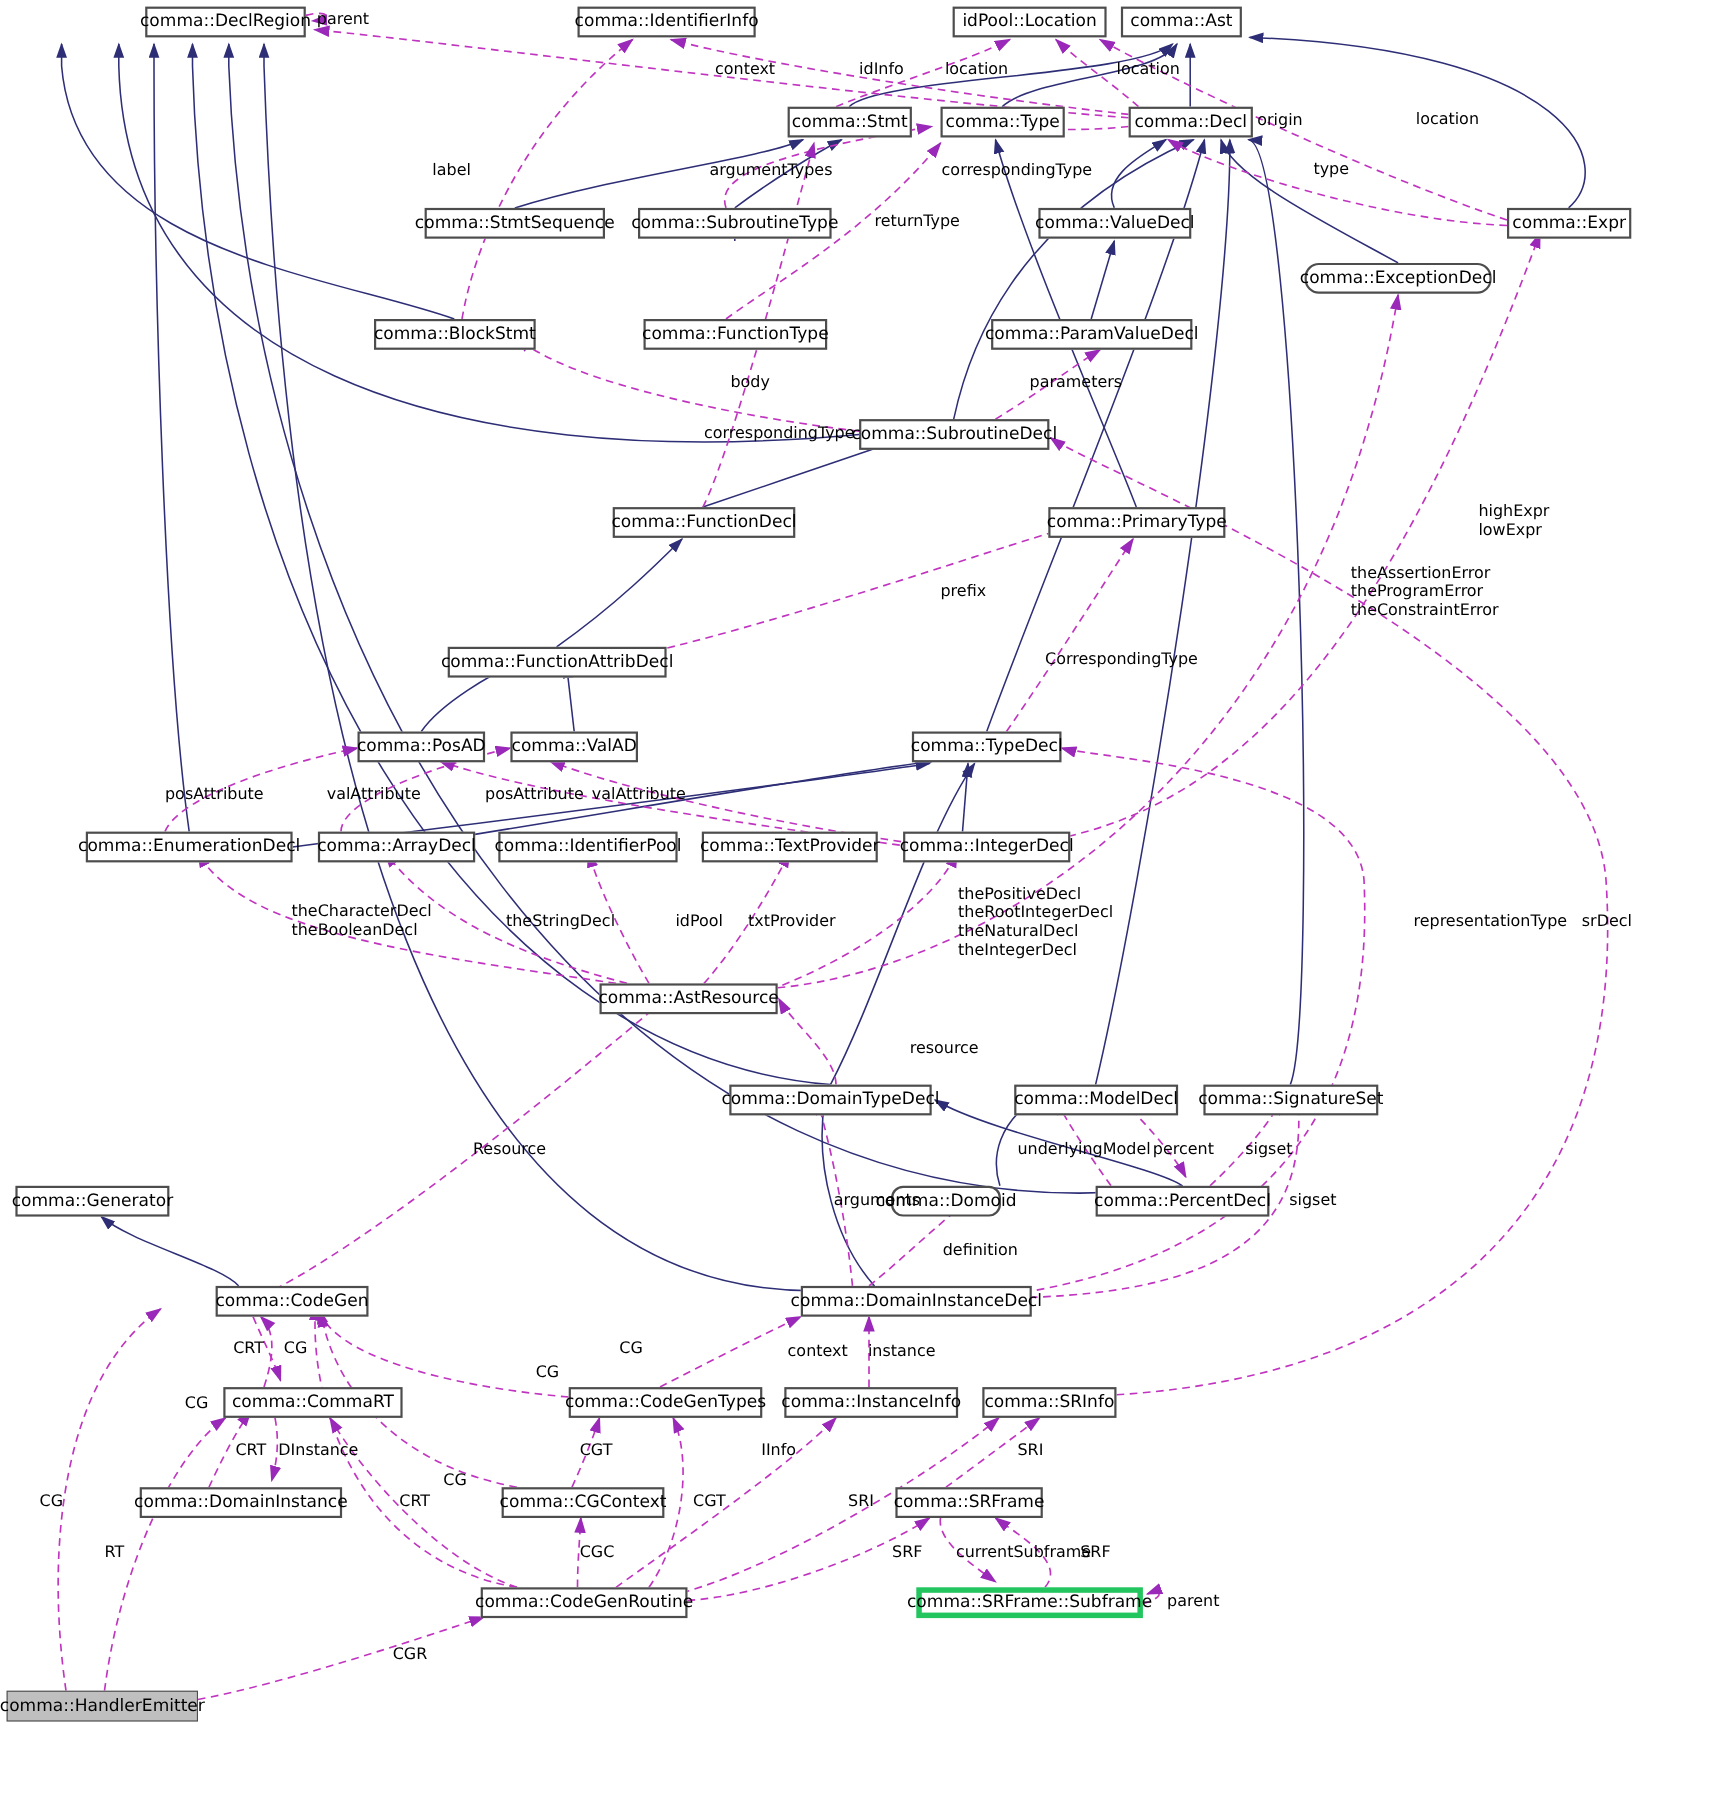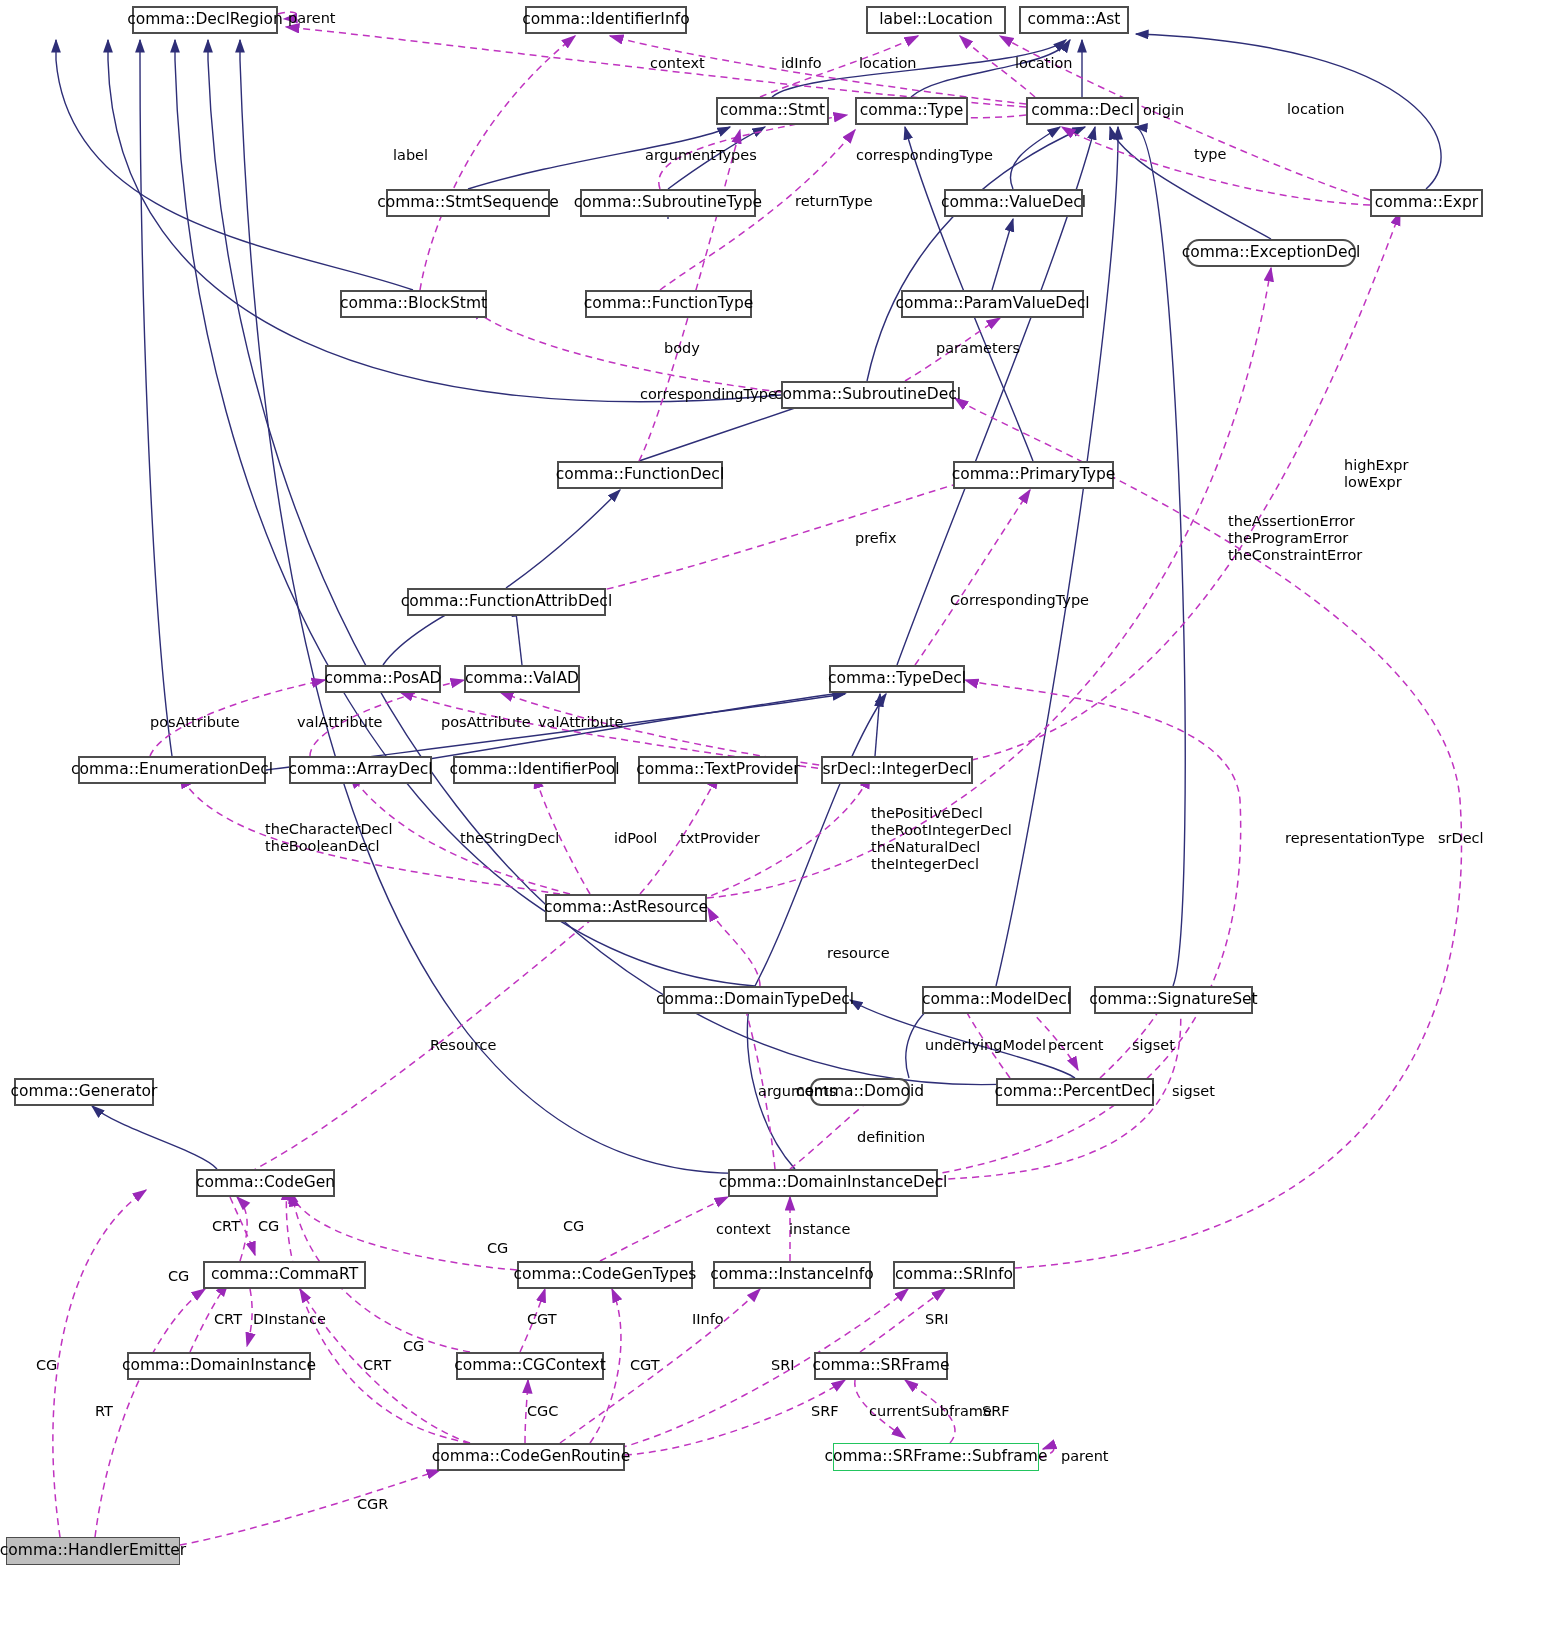--- a/index.html
+++ b/index.html
@@ -16,21 +16,21 @@
     line-height:1;
     display:flex;
     align-items:center;
     justify-content:center;
     white-space:nowrap;
     height:28px;
     padding:0 7px;
   }
   .node.thick{border:2px solid #4d4d4d;}
   .node.current{background:#bfbfbf;border:1px solid #4d4d4d;}
-  .node.light{border:1px solid #22c55e;background:#ffffff;}
+  .node.light{border:5px solid #22c55e;background:#ffffff;}
   .elabel{
     position:absolute;
     font-size:14.5px;
     color:#000000;
     white-space:pre;
     line-height:1.18;
     background:transparent;
   }
 </style>
 </head>
@@ -191,21 +191,21 @@
       <path d="M950,1443 C970,1420 925,1395 905,1380"></path>
 
       <path d="M1039,1458 C1060,1452 1056,1444 1043,1449"></path>
 
       <path d="M180,1545 C260,1530 380,1490 440,1470"></path>
     </g>
   </svg>
 
   <div class="node thick" style="left:132px;top:6px;width:146px;">comma::DeclRegion</div>
   <div class="node thick" style="left:525px;top:6px;width:162px;">comma::IdentifierInfo</div>
-  <div class="node thick" style="left:866px;top:6px;width:140px;">label::Location</div>
+  <div class="node thick" style="left:866px;top:6px;width:140px;">idPool::Location</div>
   <div class="node thick" style="left:1019px;top:6px;width:110px;">comma::Ast</div>
   <div class="node thick" style="left:716px;top:97px;width:113px;">comma::Stmt</div>
   <div class="node thick" style="left:855px;top:97px;width:113px;">comma::Type</div>
   <div class="node thick" style="left:1026px;top:97px;width:113px;">comma::Decl</div>
   <div class="node thick" style="left:1370px;top:189px;width:113px;">comma::Expr</div>
   <div class="node thick" style="left:386px;top:189px;width:164px;">comma::StmtSequence</div>
   <div class="node thick" style="left:580px;top:189px;width:176px;">comma::SubroutineType</div>
   <div class="node thick" style="left:944px;top:189px;width:139px;">comma::ValueDecl</div>
   <div class="node thick" style="left:1186px;top:239px;width:170px;border-radius:13px;">comma::ExceptionDecl</div>
   <div class="node thick" style="left:340px;top:290px;width:147px;">comma::BlockStmt</div>
@@ -215,21 +215,21 @@
   <div class="node thick" style="left:557px;top:461px;width:166px;">comma::FunctionDecl</div>
   <div class="node thick" style="left:953px;top:461px;width:161px;">comma::PrimaryType</div>
   <div class="node thick" style="left:407px;top:588px;width:199px;">comma::FunctionAttribDecl</div>
   <div class="node thick" style="left:325px;top:665px;width:116px;">comma::PosAD</div>
   <div class="node thick" style="left:464px;top:665px;width:116px;">comma::ValAD</div>
   <div class="node thick" style="left:829px;top:665px;width:136px;">comma::TypeDecl</div>
   <div class="node thick" style="left:78px;top:756px;width:188px;">comma::EnumerationDecl</div>
   <div class="node thick" style="left:289px;top:756px;width:143px;">comma::ArrayDecl</div>
   <div class="node thick" style="left:453px;top:756px;width:163px;">comma::IdentifierPool</div>
   <div class="node thick" style="left:638px;top:756px;width:160px;">comma::TextProvider</div>
-  <div class="node thick" style="left:821px;top:756px;width:152px;">srDecl::IntegerDecl</div>
+  <div class="node thick" style="left:821px;top:756px;width:152px;">comma::IntegerDecl</div>
   <div class="node thick" style="left:545px;top:894px;width:162px;">comma::AstResource</div>
   <div class="node thick" style="left:663px;top:986px;width:184px;">comma::DomainTypeDecl</div>
   <div class="node thick" style="left:922px;top:986px;width:149px;">comma::ModelDecl</div>
   <div class="node thick" style="left:1094px;top:986px;width:159px;">comma::SignatureSet</div>
   <div class="node thick" style="left:810px;top:1078px;width:100px;border-radius:11px;">comma::Domoid</div>
   <div class="node thick" style="left:996px;top:1078px;width:158px;">comma::PercentDecl</div>
   <div class="node thick" style="left:14px;top:1078px;width:140px;">comma::Generator</div>
   <div class="node thick" style="left:690px;top:1169px;width:210px;margin-left:38px;">comma::DomainInstanceDecl</div>
   <div class="node thick" style="left:148px;top:1169px;width:139px;margin-left:48px;">comma::CodeGen</div>
   <div class="node thick" style="left:203px;top:1261px;width:163px;">comma::CommaRT</div>

